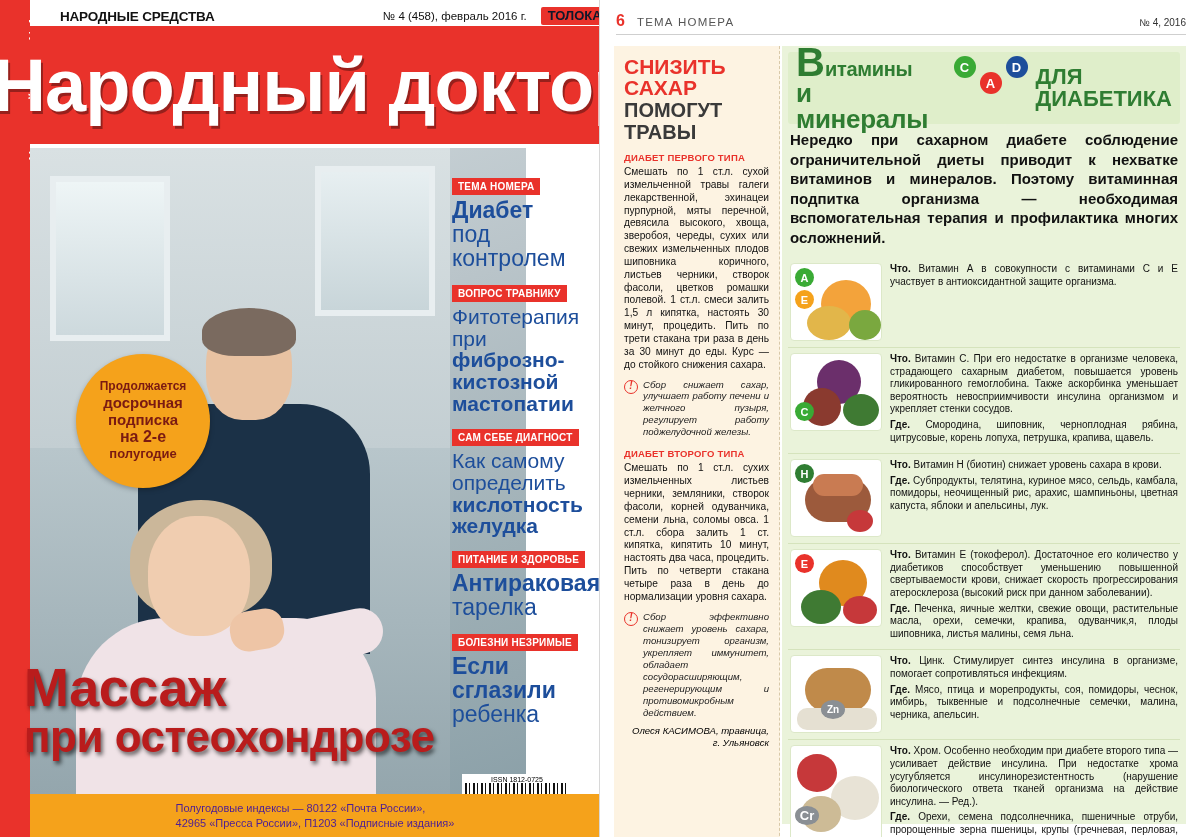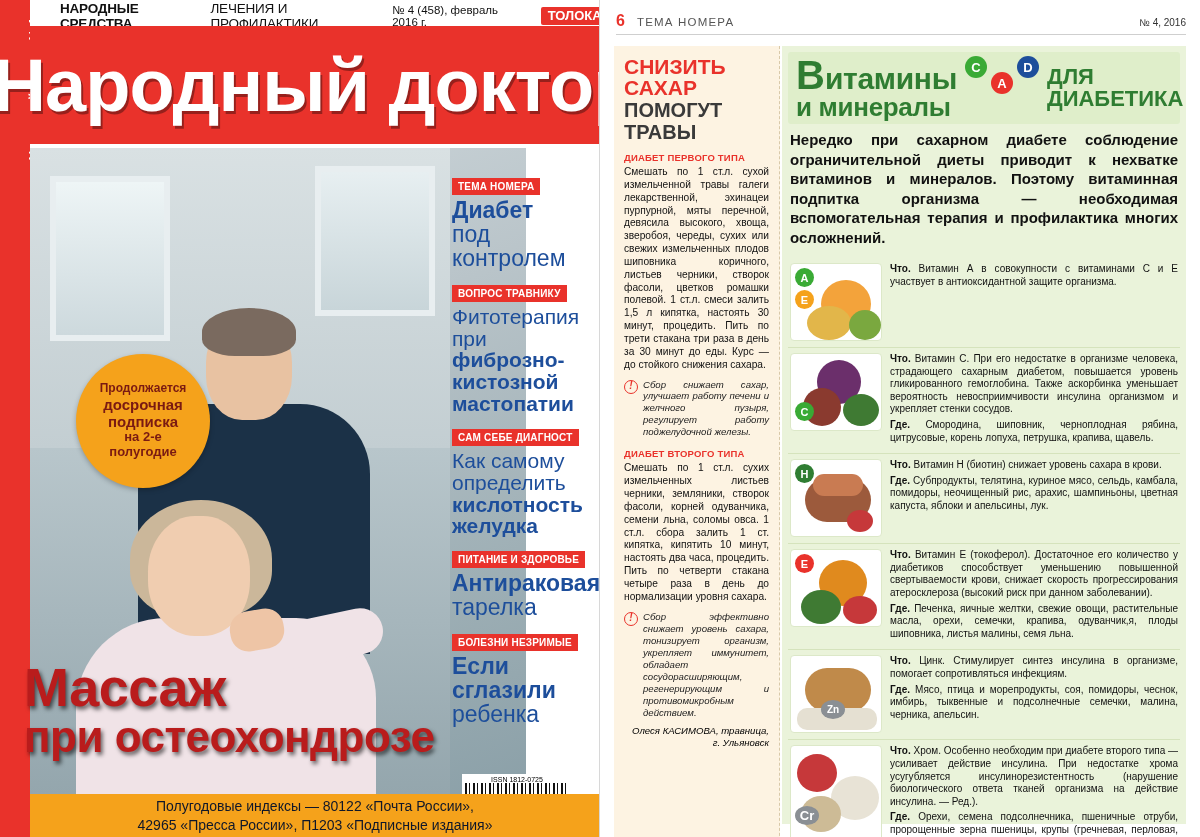--- a/index.html
+++ b/index.html
@@ -32,21 +32,21 @@
     white-space: nowrap;
   }
   .cover-topbar {
     position: absolute; left: 30px; top: 6px; width: 570px; height: 20px;
     display: flex; align-items: center; gap: 6px; margin-left: 30px;
   }
   .topbar-bold { font-weight: bold; font-size: 13.5px; color: #111; letter-spacing: -0.2px; }
   .topbar-reg { font-size: 13.5px; color: #111; letter-spacing: -0.2px; }
   .topbar-issue { font-size: 11.5px; color: #111; margin-left: auto; margin-right: 8px; }
   .topbar-logo {
-    background: #e9322b; color: #ffffff; font-weight: bold; font-size: 13px;
+    background: #e9322b; color: #0f172a; font-weight: bold; font-size: 13px;
     padding: 1px 14px 2px 7px; border-radius: 2px; margin-right: 4px;
     display: flex; align-items: center; gap: 2px;
   }
   .topbar-logo .heart { font-size: 10px; }
 
   .masthead {
     position: absolute; left: 30px; top: 26px; width: 570px; height: 118px;
     background: #e9322b;
     display: flex; align-items: center; justify-content: center;
   }
@@ -91,21 +91,21 @@
   .badge-circle {
     position: absolute; left: 46px; top: 206px; width: 134px; height: 134px;
     background: #f5a21b; border-radius: 50%;
     display: flex; flex-direction: column; align-items: center; justify-content: center;
     color: #7a1a12; text-align: center; line-height: 1.15;
     box-shadow: 0 2px 5px rgba(0,0,0,0.25);
   }
   .badge-l1 { font-size: 12px; font-weight: bold; }
   .badge-l2 { font-size: 15px; font-weight: bold; }
   .badge-l3 { font-size: 15px; font-weight: bold; }
-  .badge-l4 { font-size: 13px; font-weight: bold; }
+  .badge-l4 { font-size: 16px; font-weight: bold; }
   .badge-l5 { font-size: 13px; font-weight: bold; }
 
   .cover-bigtitle {
     position: absolute; left: 24px; top: 660px; width: 440px;
     color: #b91c1c; font-weight: bold;
     text-shadow: 2px 3px 4px rgba(0,0,0,0.6);
     line-height: 1.02;
   }
   .cover-bigtitle .l1 { font-size: 54px; letter-spacing: -0.5px; }
   .cover-bigtitle .l2 { font-size: 44px; letter-spacing: -0.5px; }
@@ -122,21 +122,21 @@
   .rail-block { margin-bottom: 12px; }
   .rail-line { color: #1d4e9b; font-size: 23px; line-height: 1.04; }
   .rail-line.bold { font-weight: bold; }
   .rail-line.sm { font-size: 21px; }
 
   .cover-bottom {
     position: absolute; left: 30px; top: 794px; width: 570px; height: 43px;
     background: #f5a21b;
     display: flex; align-items: center; justify-content: center;
   }
-  .cover-bottom-text { font-size: 14px; color: #0f172a; text-align: center; line-height: 1.35; }
+  .cover-bottom-text { font-size: 11px; color: #4c1d95; line-height: 1.35; }
   .barcode {
     position: absolute; left: 462px; top: 774px; width: 110px; height: 54px;
     background: #fff; padding: 2px 3px; border: 0;
   }
   .barcode .bars { height: 38px; width: 104px;
     background: repeating-linear-gradient(90deg,#111 0 2px,#fff 2px 4px,#111 4px 5px,#fff 5px 8px); }
   .barcode .isbn { font-size: 7px; text-align: center; }
 
   
   .page {
@@ -175,21 +175,21 @@
   .col-main {
     position: absolute; left: 182px; top: 46px; width: 404px; height: 778px;
     background: #eaf3da;
   }
   .title-band {
     position: relative; height: 72px; margin: 6px 6px 0 6px;
     background: #dfeeca; border-radius: 3px;
     display: flex; align-items: center; padding: 0 8px;
   }
   .drop { color: #2f7d32; font-weight: bold; font-size: 40px; line-height: 0.9; }
-  .vit-main { color: #2f7d32; font-weight: bold; font-size: 30px; line-height: 1.0; letter-spacing: -0.3px; }
+  .vit-main { color: #2f7d32; font-weight: bold; font-size: 20px; line-height: 1.0; letter-spacing: -0.3px; }
   .vit-l2 { color: #2f7d32; font-weight: bold; font-size: 26px; line-height: 1.0; letter-spacing: -0.3px; }
   .vit-left { display: flex; flex-direction: column; }
   .vit-row { display: flex; align-items: baseline; }
   .pills { display: flex; gap: 4px; margin: 0 8px; align-self: flex-start; padding-top: 4px; }
   .pill {
     width: 22px; height: 22px; border-radius: 50%;
     color: #fff; font-weight: bold; font-size: 13px;
     display: flex; align-items: center; justify-content: center;
   }
   .pill.c { background: #3aaa35; }
@@ -231,21 +231,20 @@
 
 <div class="spread">
 
   <div class="cover">
     <div class="cover-spine">
       <div class="spine-text">Народный доктор №4</div>
     </div>
 
     <div class="cover-topbar">
       <span class="topbar-bold">НАРОДНЫЕ СРЕДСТВА</span>
-      <span class="topbar-reg">ЛЕЧЕНИЯ И ПРОФИЛАКТИКИ</span>
       <span class="topbar-issue">№ 4 (458), февраль 2016 г.</span>
       <span class="topbar-logo">
         <span>ТОЛОКА</span>
         <span class="heart">❤</span>
       </span>
     </div>
 
     <div class="masthead">
       <div class="masthead-title">Народный доктор</div>
     </div>

